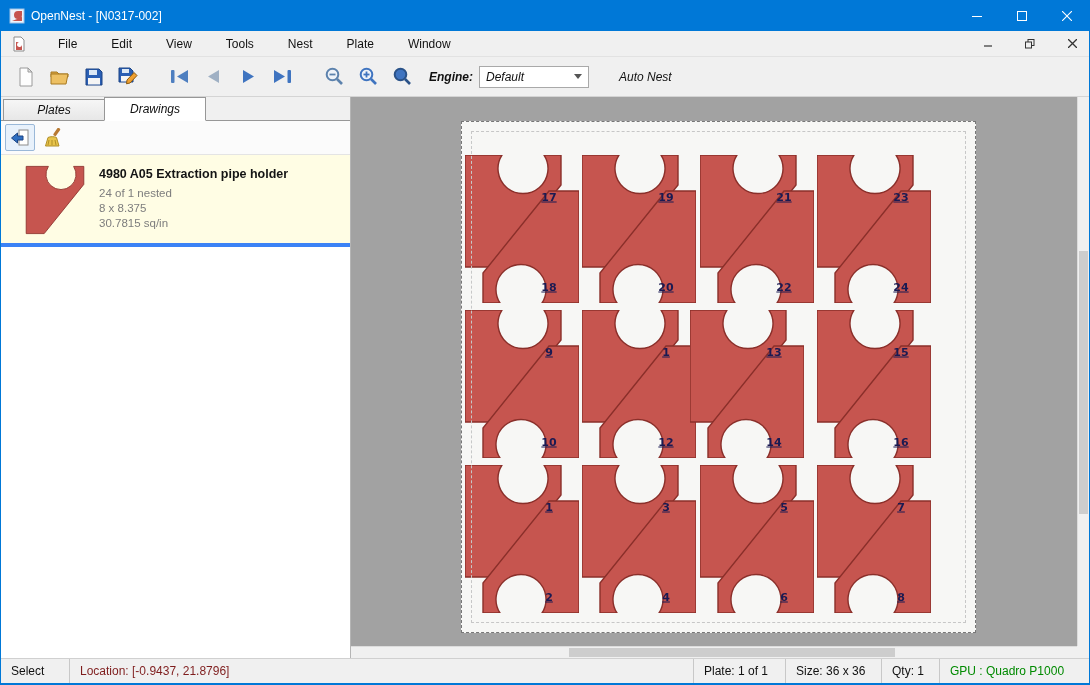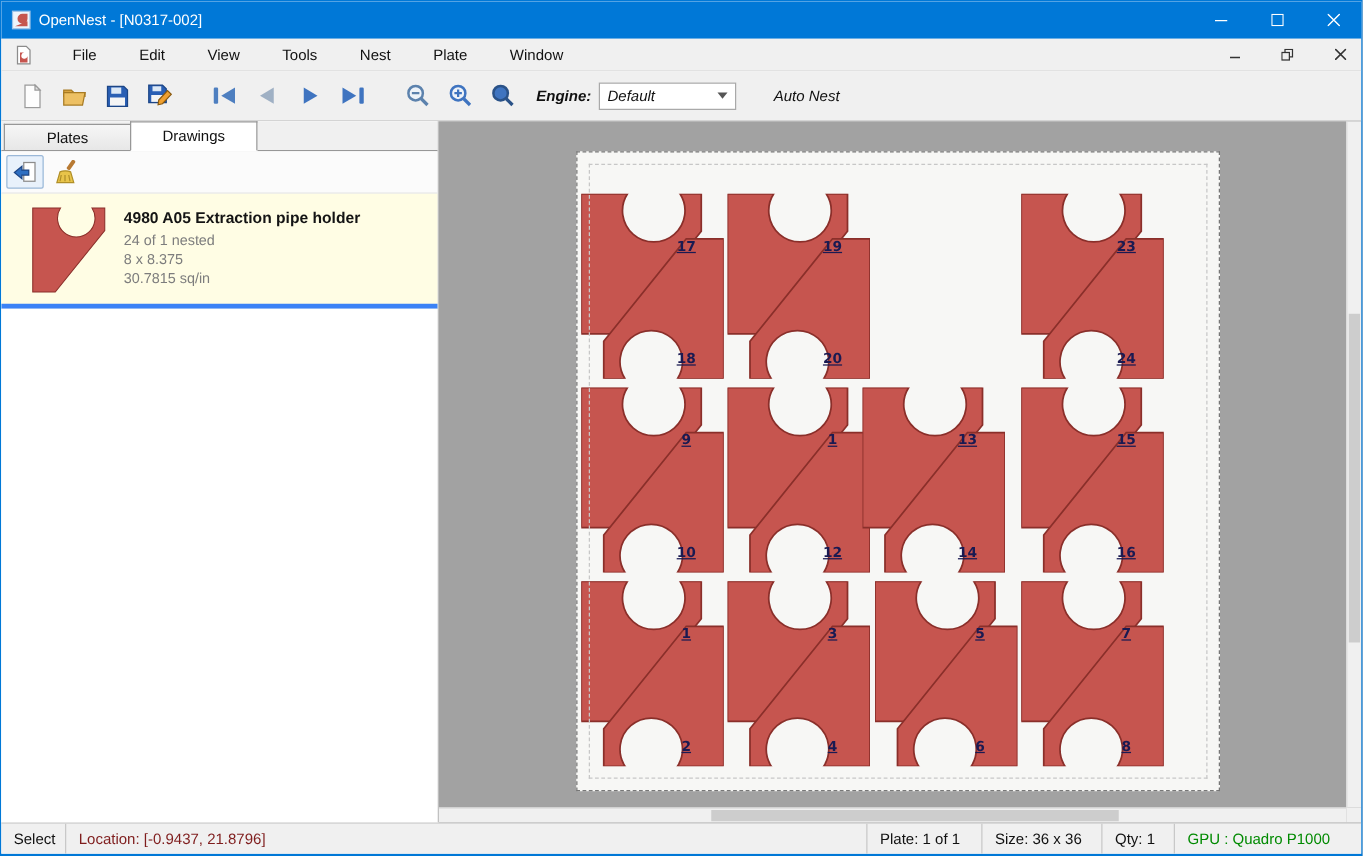--- a/index.html
+++ b/index.html
@@ -27,21 +27,21 @@
   .tool-gap { width:18px; }
   .engine-label { font-weight:bold; margin:0 6px 0 10px; }
   .engine-combo { width:110px; height:22px; background:#fff; border:1px solid #a9a9a9; display:flex; align-items:center; padding:0 6px; }
   .engine-combo .val { flex:1; }
   .caret { width:0; height:0; border-left:4px solid transparent; border-right:4px solid transparent; border-top:5px solid #555; }
   .autonest { margin-left:22px; padding:4px 8px; }
   
   .main { flex:1; display:flex; min-height:0; }
   .sidebar { width:350px; background:#fff; border-right:1px solid #b5b5b5; display:flex; flex-direction:column; }
   .tabstrip { height:24px; display:flex; align-items:flex-end; background:#f0f0f0; border-bottom:1px solid #979797; padding-left:2px; }
-  .tab { width:102px; height:21px; display:flex; align-items:center; justify-content:center; background:linear-gradient(#f6f6f6,#e7e7e7); border:1px solid #979797; border-bottom:none; margin-right:-1px; font-size:12px; }
+  .tab { width:102px; height:21px; display:flex; align-items:center; justify-content:center; background:linear-gradient(#f6f6f6,#e7e7e7); border:1px solid #979797; border-bottom:none; margin-right:-1px; font-size:12px;font-style:italic; }
   .tab.active { height:24px; background:#fff; margin-bottom:-1px; border-bottom:1px solid #fff; }
   .mini-toolbar { height:34px; display:flex; align-items:center; padding:0 4px; border-bottom:1px solid #e4e4e4; background:#fbfbfb; }
   .mini-btn { width:30px; height:27px; display:flex; align-items:center; justify-content:center; border:1px solid transparent; border-radius:2px; margin-right:2px; }
   .mini-btn.sel { border-color:#9ab8d8; background:#e8f1fb; }
   .drawing-item { display:flex; padding:8px 24px; background:var(--selection_bg); border-bottom:4px solid #3b82f6; cursor:default;align-items:center; }
   .drawing-item .thumb { flex:0 0 auto; margin-right:14px; margin-top:2px; }
   .d-title { font-weight:bold; font-size:12.5px; color:#141414; margin-bottom:5px; }
   .d-sub { color:#7d7d7d; font-size:11.5px; line-height:15px; }
   .sidebar .filler { flex:1; background:#fff; }
   
@@ -55,21 +55,21 @@
   .pl-a { left:84px; top:42px; }
   .pl-b { left:84px; top:132px; }
   .hscroll { position:absolute; left:0; right:12px; bottom:0; height:12px; background:#f0f0f0; border-top:1px solid #dcdcdc; }
   .hscroll .thumb { position:absolute; left:30%; width:45%; top:1px; bottom:1px; background:#cdcdcd; }
   .vscroll { position:absolute; top:0; bottom:12px; right:0; width:12px; background:#f0f0f0; border-left:1px solid #dcdcdc; }
   .vscroll .thumb { position:absolute; top:28%; height:48%; left:1px; right:1px; background:#cdcdcd; }
   .scroll-corner { position:absolute; right:0; bottom:0; width:12px; height:12px; background:#f0f0f0; }
   
   .statusbar { height:25px; background:#f0f0f0; border-top:1px solid #d0d0d0; display:flex; align-items:stretch; flex:0 0 auto; font-size:12px; }
   .sb-cell { display:flex; align-items:center; padding:0 10px; }
-  .sb-mode { width:52px; border-right:1px solid #c8c8c8; }
+  .sb-mode { width:69px; border-right:1px solid #c8c8c8; }
   .sb-loc { color:#7f1d1d; }
   .sb-spring { flex:1; }
   .sb-right { border-left:1px solid #c8c8c8; }
   .sb-gpu { color:var(--gpu_text); }
 </style>
 </head>
 <body>
 
 <svg width="0" height="0" style="position:absolute">
   <defs>
@@ -260,20 +260,28 @@
         <div class="pl pl-b">18</div>
       </div>
       <div class="pair" style="left:120px;top:33px">
         <svg viewBox="0 0 114 148" width="114" height="148">
           <use href="#part-shape" class="part"></use>
           <use href="#part-shape" class="part" transform="translate(114,148) rotate(180)"></use>
         </svg>
         <div class="pl pl-a">19</div>
         <div class="pl pl-b">20</div>
       </div>
+      <div class="pair" style="left:238px;top:33px">
+        <svg viewBox="0 0 114 148" width="114" height="148">
+          <use href="#part-shape" class="part"></use>
+          <use href="#part-shape" class="part" transform="translate(114,148) rotate(180)"></use>
+        </svg>
+        <div class="pl pl-a">21</div>
+        <div class="pl pl-b">22</div>
+      </div>
       <div class="pair" style="left:355px;top:33px">
         <svg viewBox="0 0 114 148" width="114" height="148">
           <use href="#part-shape" class="part"></use>
           <use href="#part-shape" class="part" transform="translate(114,148) rotate(180)"></use>
         </svg>
         <div class="pl pl-a">23</div>
         <div class="pl pl-b">24</div>
       </div>
 
       <div class="pair" style="left:3px;top:188px">

